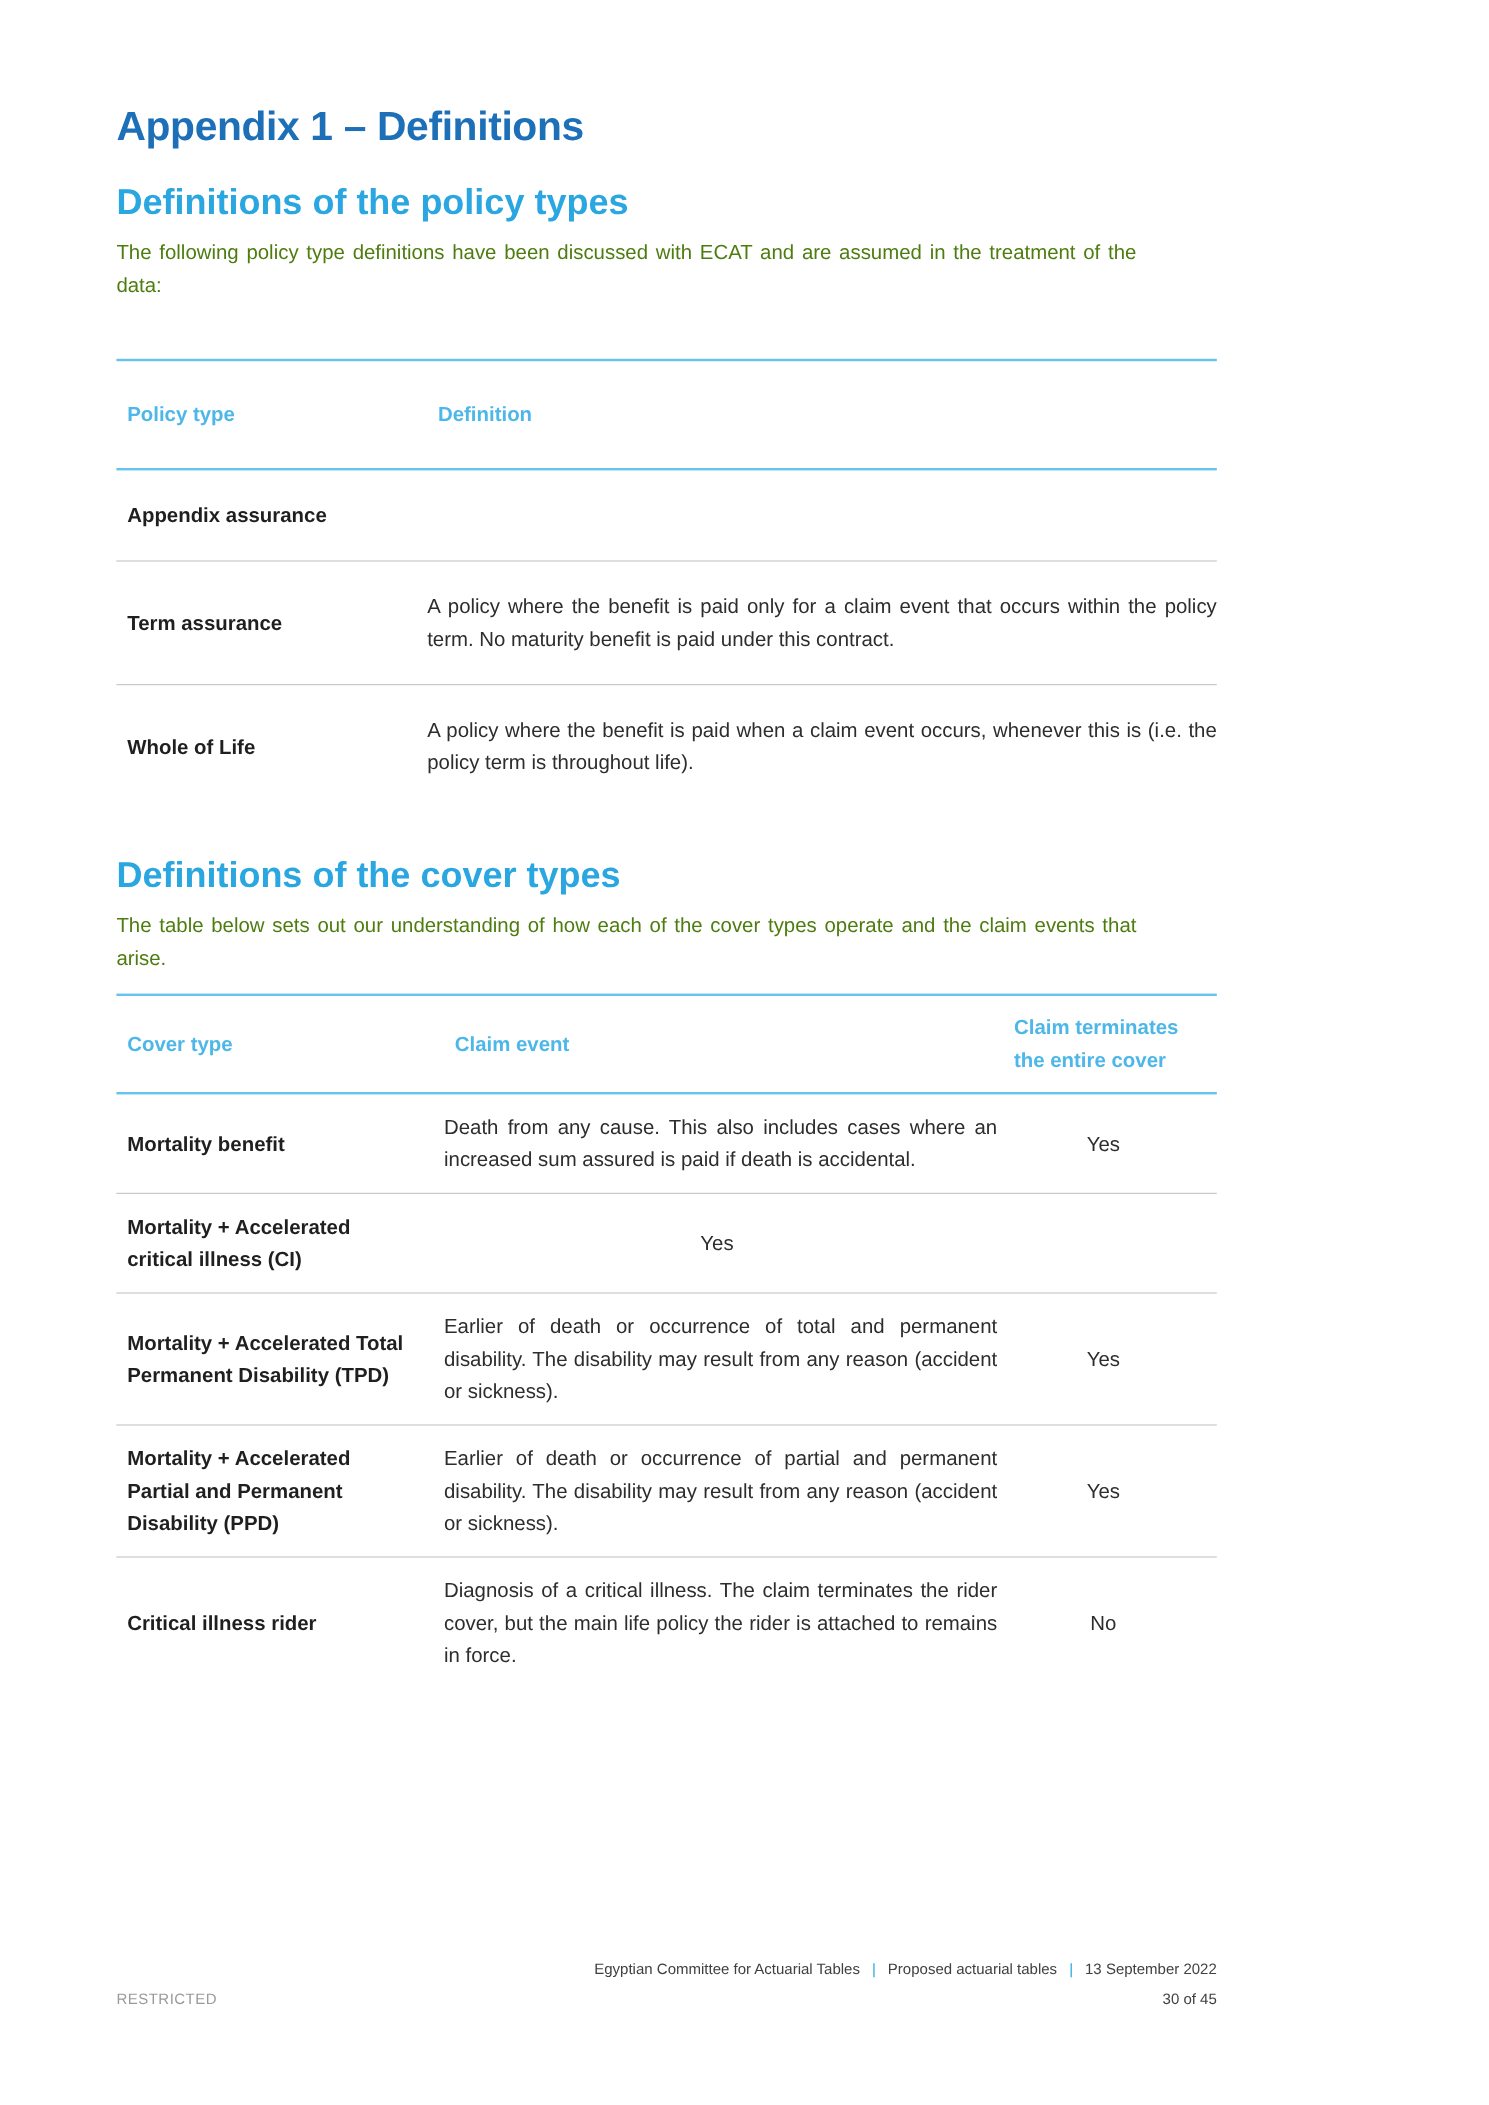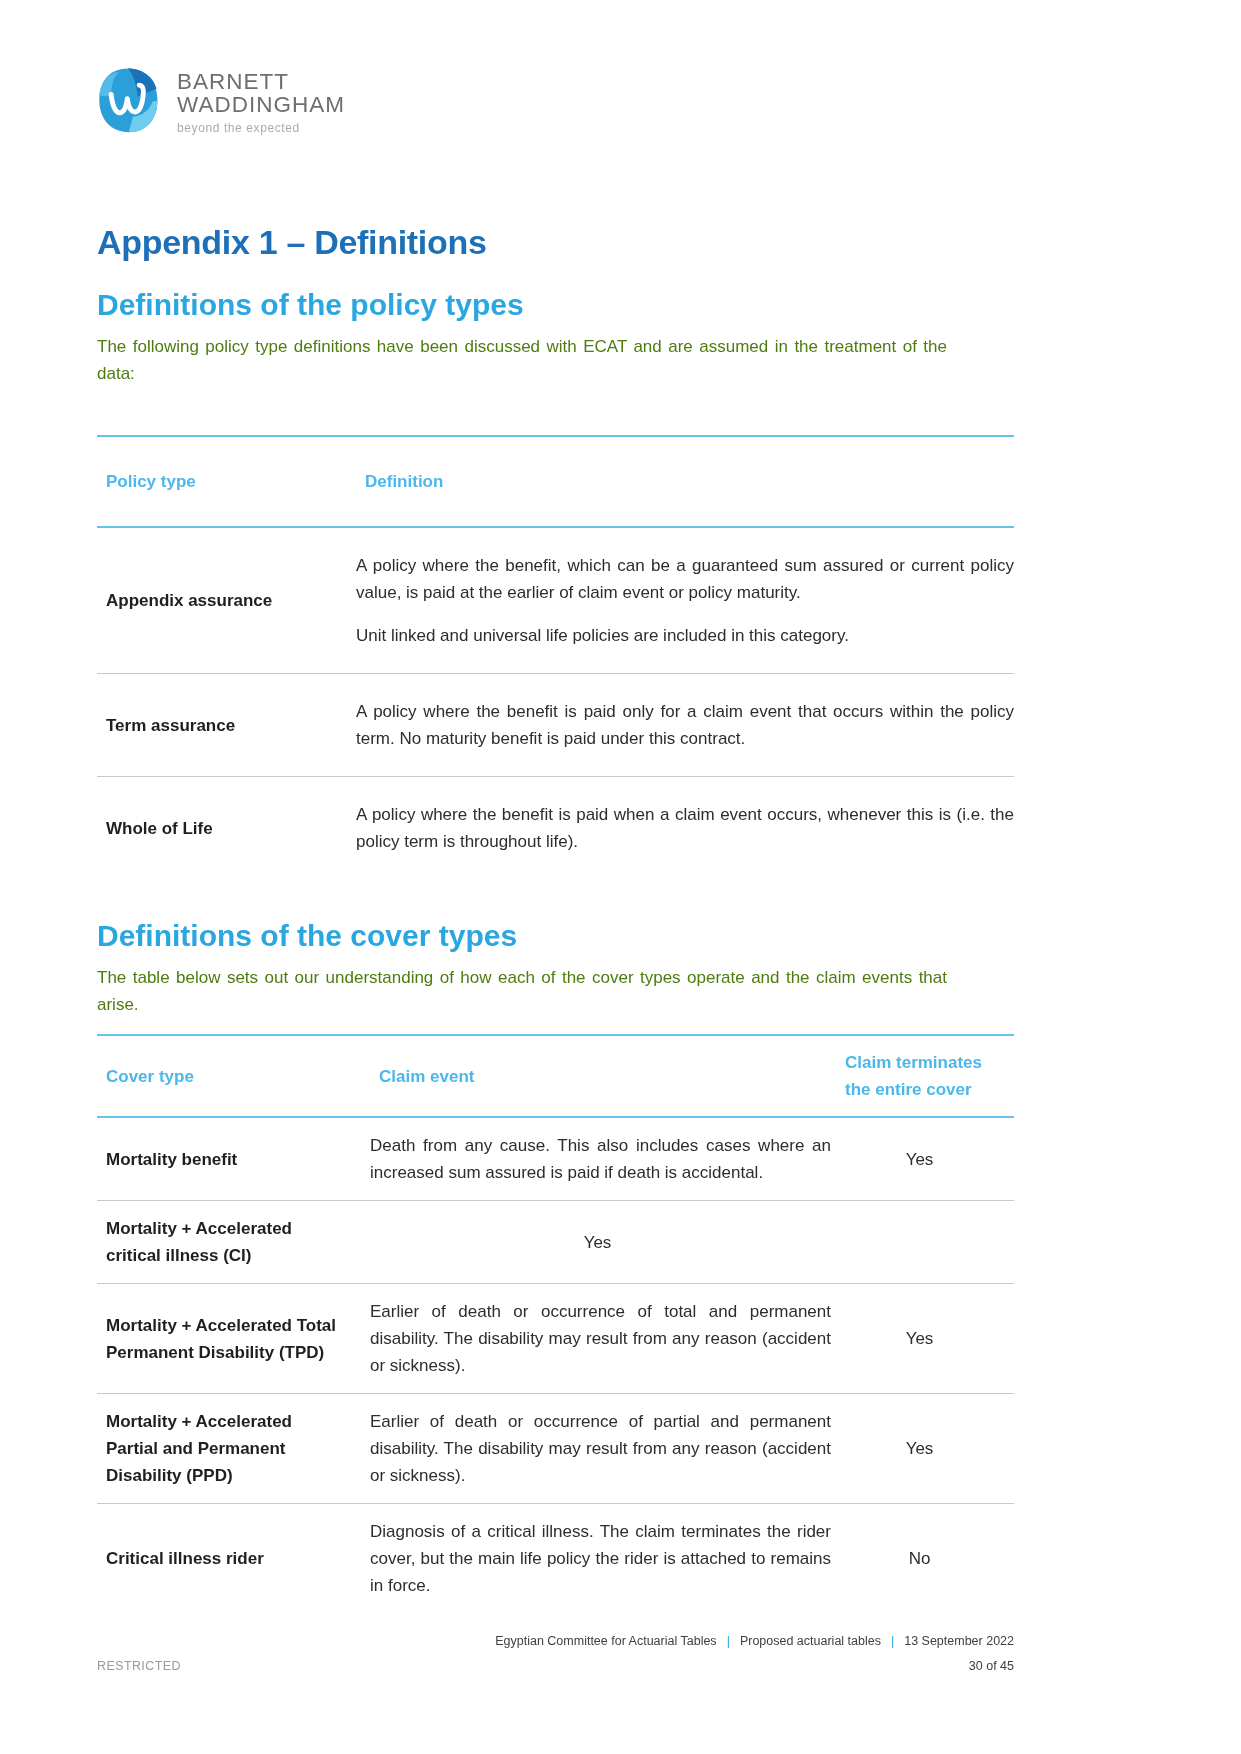--- a/index.html
+++ b/index.html
@@ -76,53 +76,35 @@
   .footer-meta { text-align: right; }
   .footer-meta .sep { color: #2aa6e0; margin: 0 10px; }
   .footer-bottom { display: flex; justify-content: space-between; margin-top: 11px; gap: 42px; }
   .restricted { color: #9a9a9a; letter-spacing: 0.4px; }
 </style>
 </head>
 <body>
 
 <div class="page">
 
-  <header class="logo">
-    <svg class="logo-mark" viewBox="0 0 100 100" xmlns="http://www.w3.org/2000/svg">
-      <path d="M50 5 C 22 5 9 25 9 50 C 9 77 25 96 51 96 C 77 96 92 77 92 51 C 92 26 78 5 50 5 Z" fill="#2b9fd8"></path>
-      <path d="M50 5 C 66 5 85 13 91 34 L 64 45 C 62 28 58 15 50 5 Z" fill="#1d71b8"></path>
-      <path d="M92 51 C 92 77 77 96 51 96 L 57 74 C 71 72 81 64 85 52 Z" fill="#6fcbef"></path>
-      <path d="M30 11 C 18 17 10 29 9 44 L 26 45 C 26 31 28 19 37 10 Z" fill="#55bbe8"></path>
-      <path d="M26 42 C 28 62 34 70 40 68 C 46 66 48 56 49 48 C 50 56 53 66 59 67 C 66 68 71 58 72 38 C 72 33 70 29 66 29" fill="none" stroke="#ffffff" stroke-width="7" stroke-linecap="round" stroke-linejoin="round"></path>
-    </svg>
-    <div class="logo-text">
-      <div class="logo-name">BARNETT</div>
-      <div class="logo-name">WADDINGHAM</div>
-      <div class="logo-tagline">beyond the expected</div>
-    </div>
-  </header>
 
   <h1 class="page-title">Appendix 1 – Definitions</h1>
 
   <section>
     <h2 class="section-heading">Definitions of the policy types</h2>
     <p class="intro">The following policy type definitions have been discussed with ECAT and are assumed in the treatment of the data:</p>
 
     <div class="dtable t1">
       <div class="grid1 thead">
         <div class="th">Policy type</div>
         <div class="th">Definition</div>
       </div>
 
       <div class="grid1 trow">
         <div class="cell rowlabel">Appendix assurance</div>
-        <div class="cell def">
-          <p>A policy where the benefit, which can be a guaranteed sum assured or current policy value, is paid at the earlier of claim event or policy maturity.</p>
-          <p>Unit linked and universal life policies are included in this category.</p>
-        </div>
       </div>
 
       <div class="grid1 trow">
         <div class="cell rowlabel">Term assurance</div>
         <div class="cell def">
           <p>A policy where the benefit is paid only for a claim event that occurs within the policy term. No maturity benefit is paid under this contract.</p>
         </div>
       </div>
 
       <div class="grid1 trow last">

